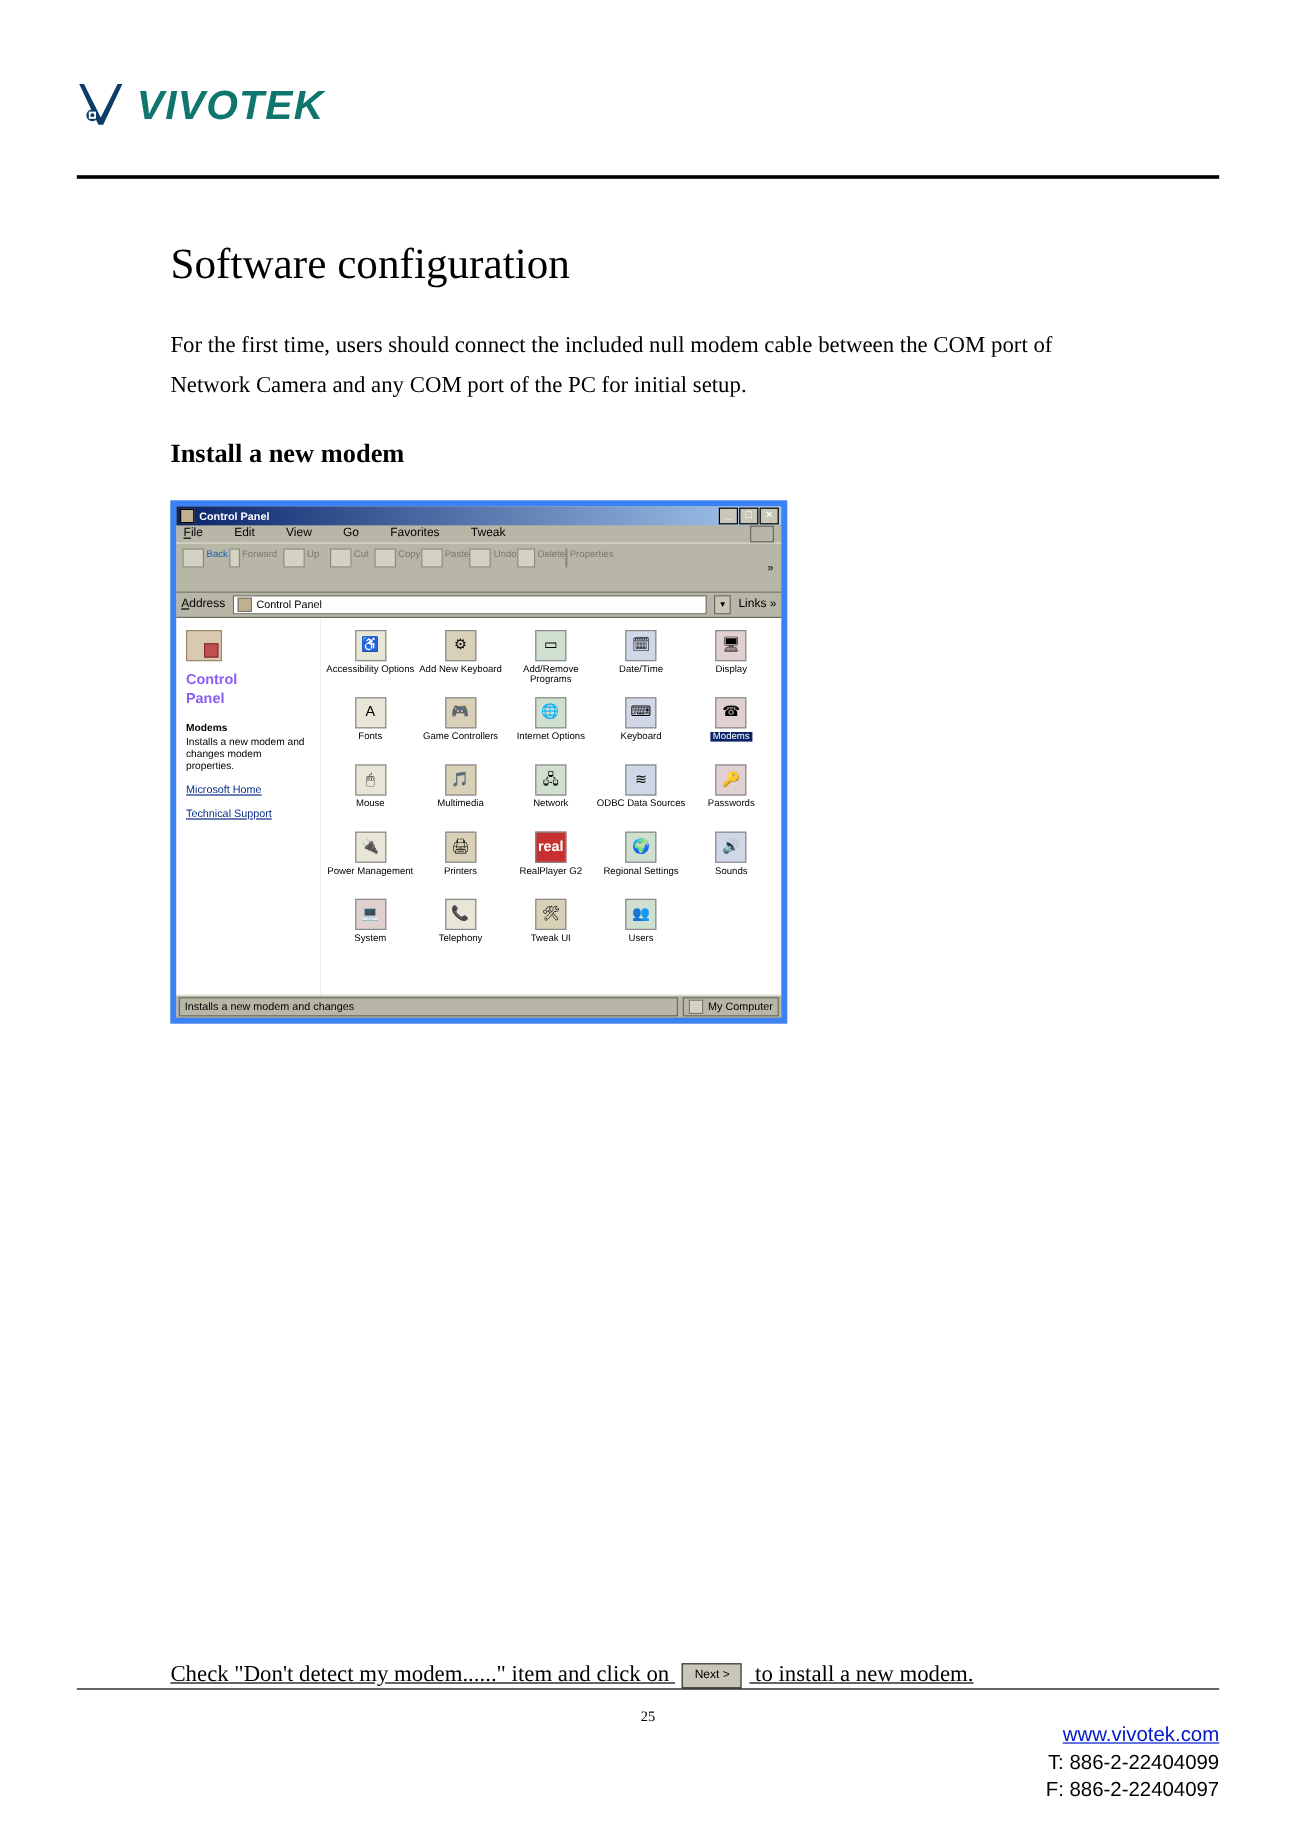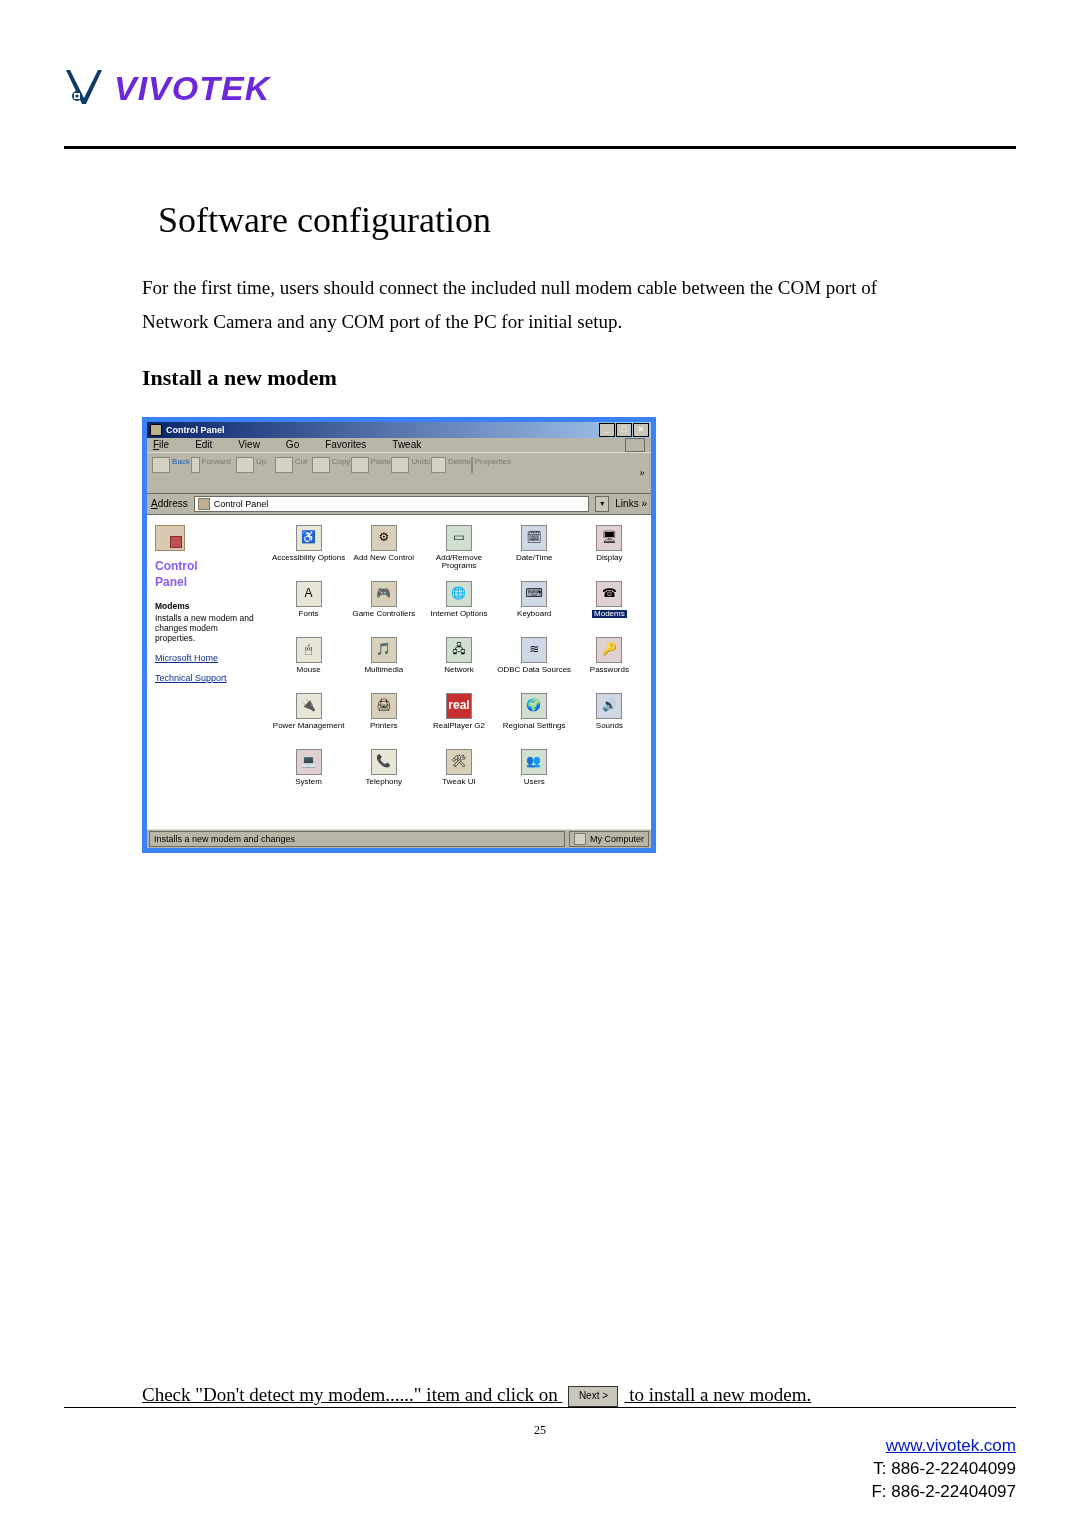--- a/index.html
+++ b/index.html
@@ -1,22 +1,22 @@
 <!DOCTYPE html>
 <html><head>
 <meta charset="utf-8">
 <style>
 body{margin:0;background:#fff;color:#000;font-family:"Times New Roman",Times,serif;font-size:16px}
 .page{width:1080px;height:1528px;position:relative;margin:0 auto;box-sizing:border-box;padding:66px 64px 0 64px}
 .logo{display:flex;align-items:center;gap:6px;margin-bottom:36px}
 .logo svg{display:block}
-.logo-text{font-family:Arial,Helvetica,sans-serif;font-weight:900;font-style:italic;font-size:34px;letter-spacing:1px;color:#6d28d9}
+.logo-text{font-family:Arial,Helvetica,sans-serif;font-weight:900;font-style:italic;font-size:34px;letter-spacing:1px;color:#0f766e}
 .hr{border:0;border-top:3px solid #000;margin:0 0 50px 0}
 .article{padding:0 78px 0 78px}
-h1{font-family:"Times New Roman",Times,serif;font-weight:400;font-size:36px;margin:0 0 30px 16px}
+h1{font-family:"Times New Roman",Times,serif;font-weight:400;font-size:36px;margin:0 0 30px 0}
 .intro{font-size:19px;line-height:1.78;margin:0 0 26px 0}
 h2{font-family:"Times New Roman",Times,serif;font-weight:700;font-size:22px;margin:0 0 26px 0}
 .step{font-size:19px;margin:10px 0 18px 0}
 
 .win{width:504px;height:426px;background:#b8b6a6;border:5px solid #3b82f6;box-shadow:inset -1px -1px 0 #3a3a3a,inset 1px 1px 0 #e6e5d9;font-family:Tahoma,Arial,sans-serif;font-size:9px;color:#000;margin:6px 0 0 0}
 .titlebar{height:16px;background:linear-gradient(90deg,#0a246a,#a6caf0);display:flex;align-items:center;justify-content:space-between;padding:0 2px 0 3px;color:#fff;font-weight:700}
 .titlebar .t-left{display:flex;align-items:center;gap:4px}
 .cp-ico{width:10px;height:10px;background:#c0b090;border:1px solid #000}
 .win-btn{width:14px;height:12px;background:#c8c7b9;border:1px solid #000;display:flex;align-items:center;justify-content:center;font-size:9px;font-family:Arial;line-height:1}
 .win-ctl{display:flex;gap:1px}
@@ -160,21 +160,21 @@
           <a>Microsoft Home</a>
           <a>Technical Support</a>
         </div>
         <div class="iconpane">
           <div class="cp-item">
               <span class="ico c1">♿</span>
               <span class="lbl">Accessibility Options</span>
             </div>
           <div class="cp-item">
               <span class="ico c2">⚙</span>
-              <span class="lbl">Add New Control</span>
+              <span class="lbl">Add New Keyboard</span>
             </div>
           <div class="cp-item">
               <span class="ico c3">▭</span>
               <span class="lbl">Add/Remove Programs</span>
             </div>
           <div class="cp-item">
               <span class="ico c4">🗓</span>
               <span class="lbl">Date/Time</span>
             </div>
           <div class="cp-item">

